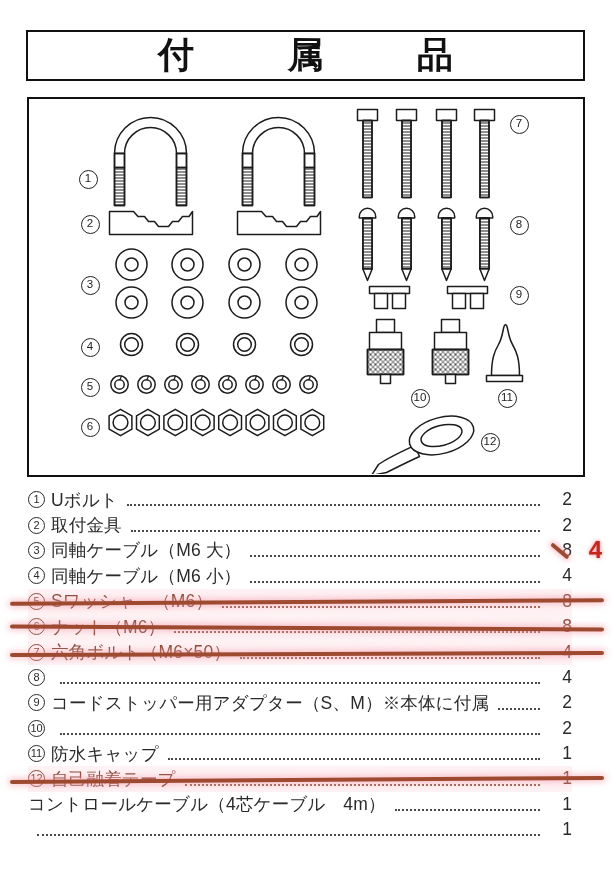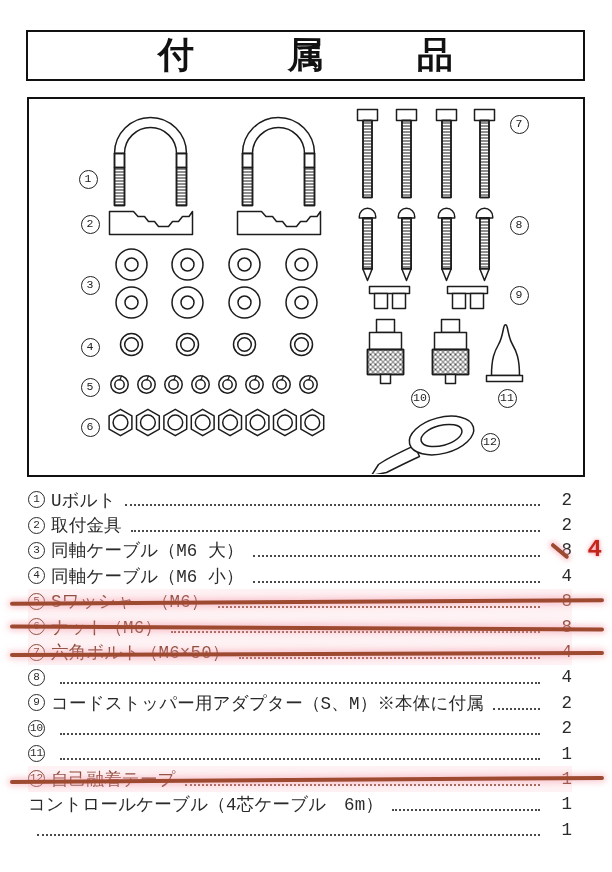--- a/index.html
+++ b/index.html
@@ -1,18 +1,18 @@
 <!DOCTYPE html>
 <html><head>
 <meta charset="utf-8">
 <style>
   html,body{margin:0;padding:0;background:#ffffff;}
   .page{
     position:relative;width:612px;height:872px;background:#ffffff;overflow:hidden;
-    font-family:Liberation Mono, monospace;color:#222;
+    font-family:Liberation Sans, sans-serif;color:#222;
   }
   
   .title-box{
     position:absolute;left:26px;top:30px;width:559px;height:51px;
     border:2.5px solid #111;box-sizing:border-box;
     display:flex;align-items:center;justify-content:center;
   }
   .title-box h1{
     margin:0;font-size:36px;font-weight:700;color:#111;
     letter-spacing:0.8em;padding-left:0.8em;white-space:nowrap;
@@ -319,39 +319,40 @@
       <div class="row">
       <span class="circ">10</span>
       <span class="dots"></span>
       <span class="qty-cell">
         <span class="qty-num">2</span>
 
       </span>
     </div>
       <div class="row">
       <span class="circ">11</span>
+      <span class="label">防水キャップ</span>
       <span class="dots"></span>
       <span class="qty-cell">
         <span class="qty-num">1</span>
 
       </span>
     </div>
       <div class="row struck">
       <span class="circ">12</span>
       <span class="label">自己融着テープ</span>
       <span class="dots"></span>
       <span class="qty-cell">
         <span class="qty-num">1</span>
 
       </span>
     <div class="strike"></div>
       </div>
       <div class="row">
 
-      <span class="label">コントロールケーブル（4芯ケーブル　6m）</span>
+      <span class="label">コントロールケーブル（4芯ケーブル　4m）</span>
       <span class="dots"></span>
       <span class="qty-cell">
         <span class="qty-num">1</span>
 
       </span>
     </div>
       <div class="row">
 
       <span class="dots"></span>
       <span class="qty-cell">

